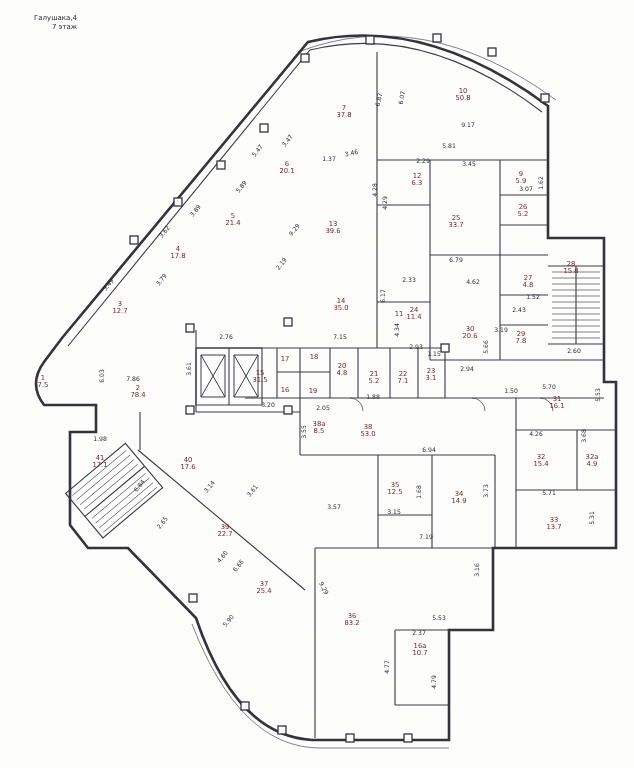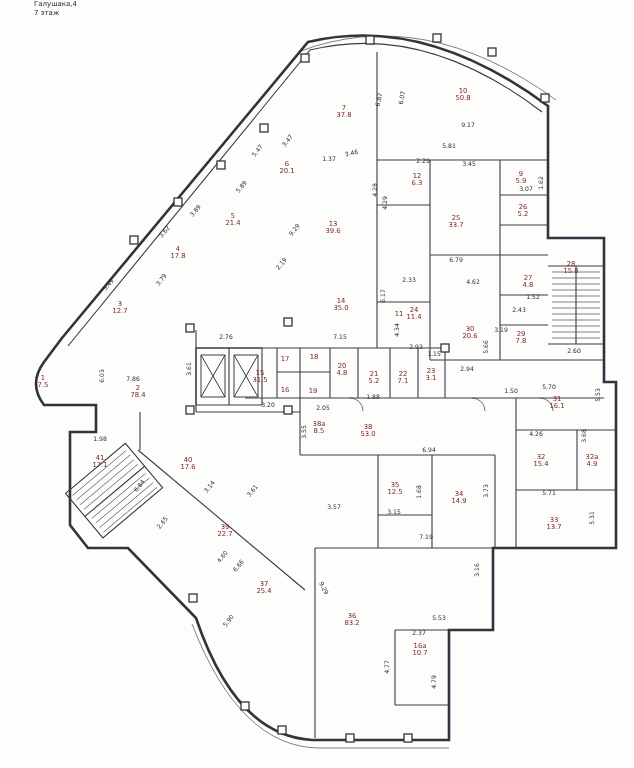--- a/index.html
+++ b/index.html
@@ -1,21 +1,21 @@
 <!DOCTYPE html>
 <html><head>
 <meta charset="utf-8">
 <style>
   html,body{margin:0;padding:0;background:#e9e9e9;}
   .page{
     position:relative;width:634px;height:768px;background:#fdfdfc;
     font-family:"DejaVu Sans",sans-serif;overflow:hidden;
   }
   .drawing-title{
-    position:absolute;left:34px;top:0;font-size:7px;line-height:1.3;color:#1e1e28;
+    position:absolute;left:34px;top:14px;font-size:7px;line-height:1.3;color:#1e1e28;text-align:right;
   }
   svg.plan{position:absolute;left:0;top:0;}
   .wall-outer{fill:none;stroke:#33333f;stroke-width:2.6;stroke-linejoin:miter;}
   .wall-inner{fill:none;stroke:#3a3a48;stroke-width:1.1;}
   .wall-thin{fill:none;stroke:#4a4a58;stroke-width:0.7;}
   .hatch{fill:none;stroke:#4a4a58;stroke-width:0.7;}
   .arc{fill:none;stroke:#4a4a58;stroke-width:0.8;}
   .col{fill:#fdfdfc;stroke:#33333f;stroke-width:1.3;}
   .lift{fill:none;stroke:#3a3a48;stroke-width:1;}
   text.room-label{font-size:6.8px;fill:#7c2424;text-anchor:middle;}

